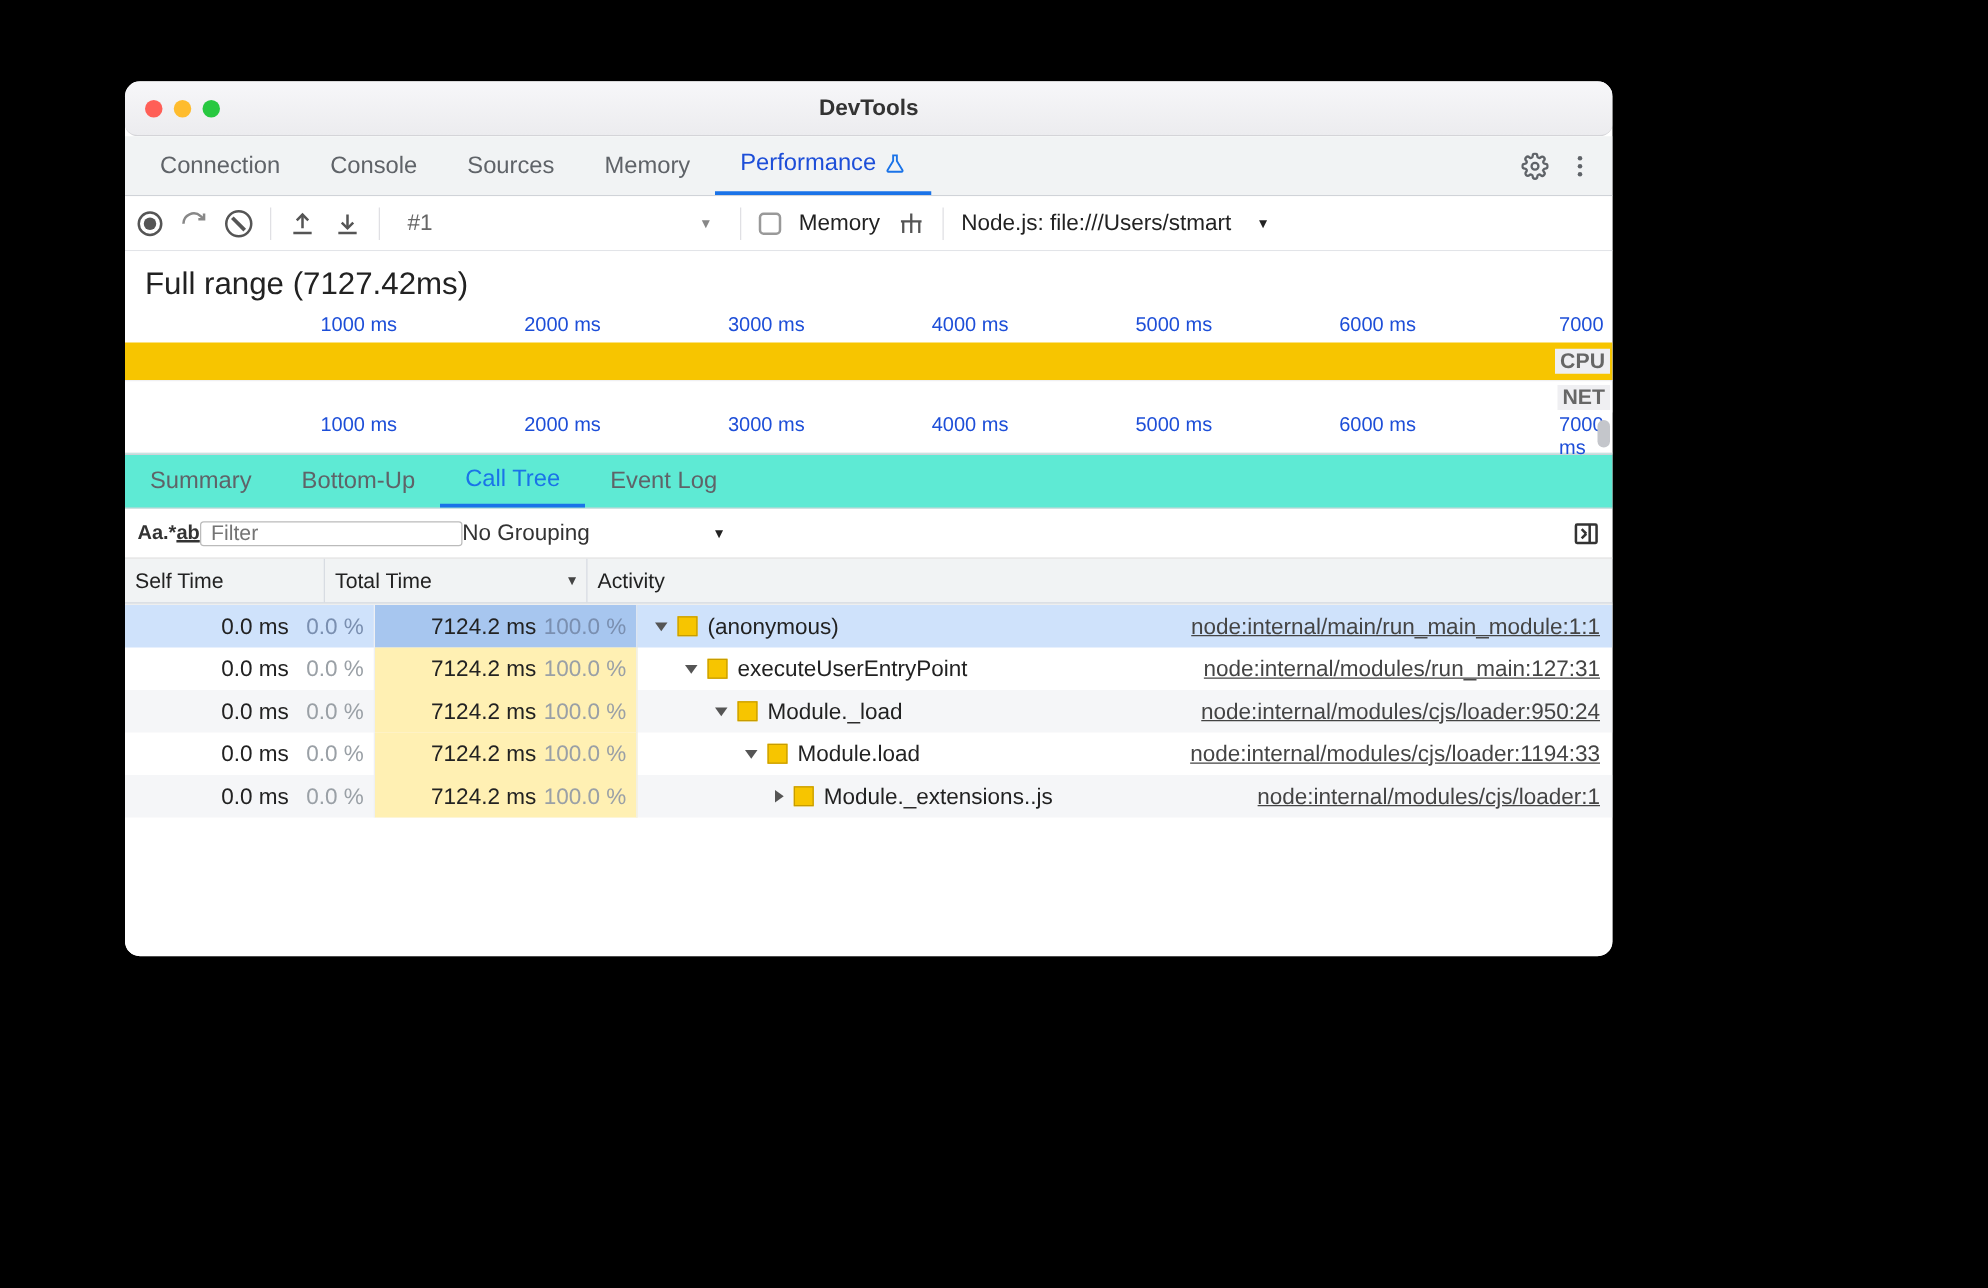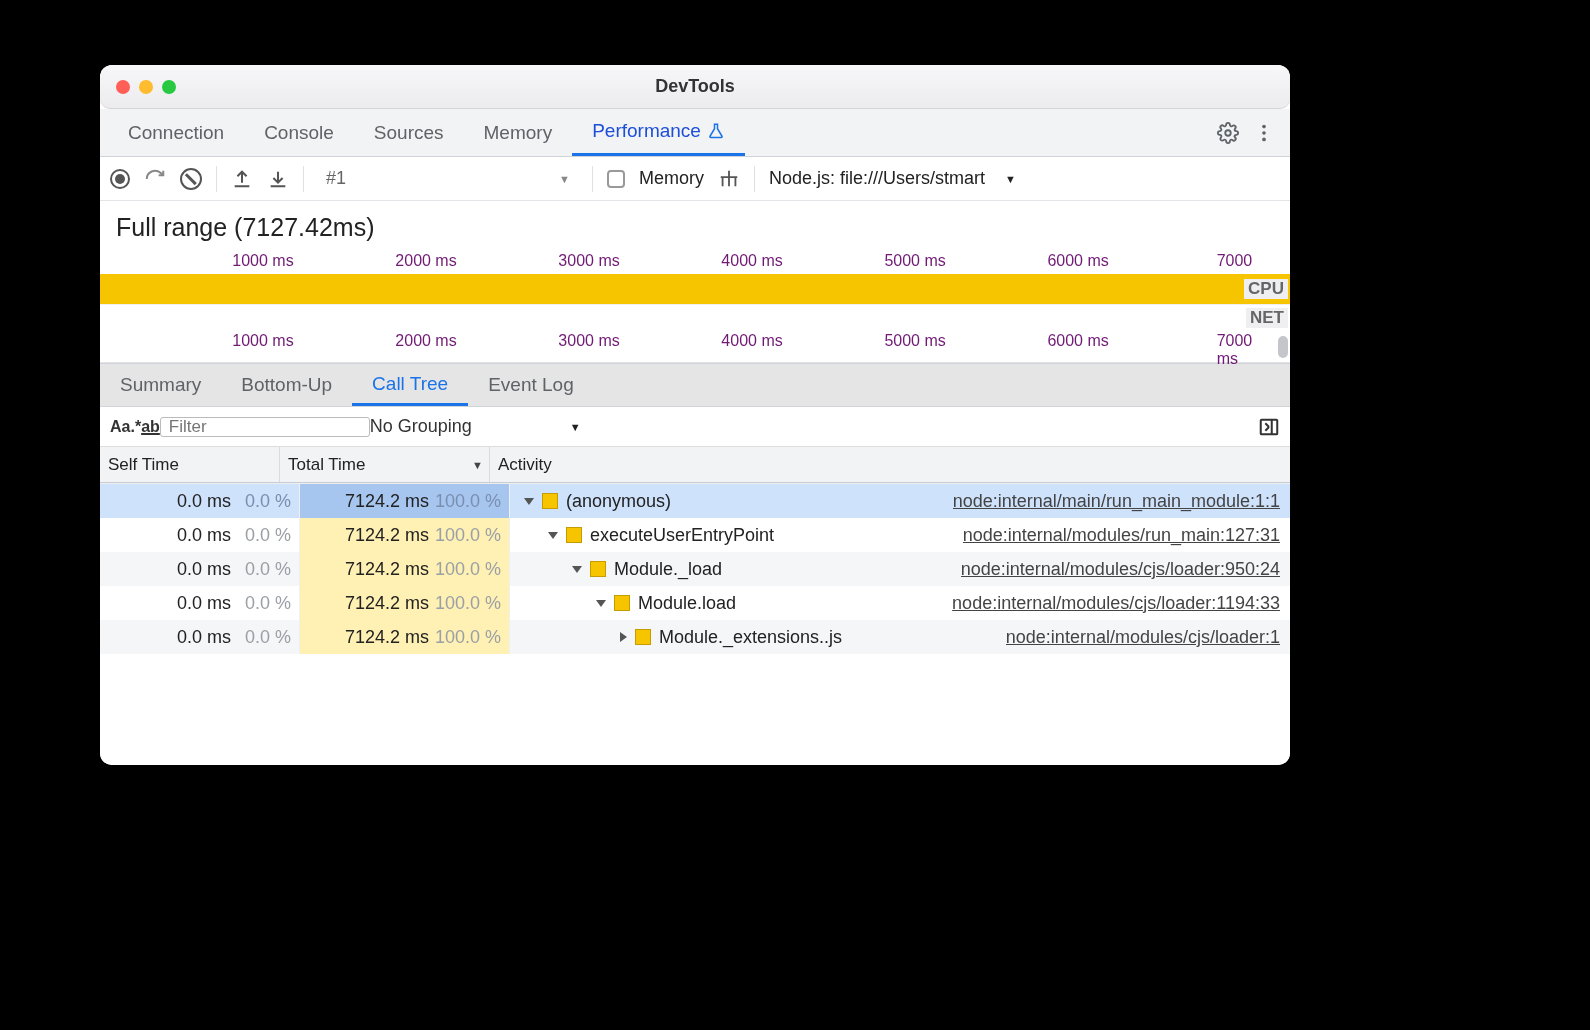--- a/index.html
+++ b/index.html
@@ -26,37 +26,37 @@
   .recDot{width:10px;height:10px;background:#555;border-radius:50%;position:absolute;left:50%;top:50%;transform:translate(-50%,-50%);}
   .prohib{ width:22px;height:22px;border:2.5px solid #555;border-radius:50%;position:relative;display:inline-block;}
   .prohib::after{content:"";position:absolute;left:2px;right:2px;top:50%;height:2.5px;background:#555;transform:translateY(-50%) rotate(45deg);}
   .dropdown-field{ flex:0 0 260px; height:30px; border:none; display:flex; align-items:center; color:#666; padding:0 8px; position:relative;}
   .dropdown-caret{ font-size:11px; color:#888; margin-left:auto;}
   .checkbox{ width:18px;height:18px;border:2px solid #999;border-radius:4px; display:inline-block;}
   .ctx{ font-size:18px; color:#222; display:flex; align-items:center; justify-content:center;}
   .overview{ border-bottom:1px solid #e2e4e8; background:#fff; padding:12px 0 0 0;}
   .rangeLabel{ font-size:25px; padding-left:16px; margin-bottom:10px;}
   .ruler{ position:relative; height:22px; }
-  .tick{ position:absolute; transform:translateX(-50%); font-size:16px; color:#701a75;}
+  .tick{ position:absolute; transform:translateX(-50%); font-size:16px; color:#1d4ed8;margin-left:24px;}
   .cpuBar{ height:30px; background:#f7c500; position:relative;}
   .rowLabel{ position:absolute; right:2px; top:50%; transform:translateY(-50%); background:#efeff2; font-size:17px; font-weight:600; color:#666; padding:0 4px;}
   .netBar{ height:26px; background:#fff; position:relative; border-top:1px solid #f0f0f2;}
   .bottomRuler{ height:30px; position:relative; margin-top:2px;}
-  .subtabs{ height:44px; background:#e5e5e5; border-top:1px solid #d0d3d8; border-bottom:1px solid #d0d3d8; display:flex; align-items:stretch; }
+  .subtabs{ height:44px; background:#5eead4; border-top:1px solid #d0d3d8; border-bottom:1px solid #d0d3d8; display:flex; align-items:stretch; }
   .subtab{ padding:0 20px; display:flex; align-items:center; font-size:19px; color:#5f6368; cursor:pointer;}
   .subtab.active{ color:#1a73e8; border-bottom:3px solid #1a73e8; font-weight:500;}
   .filterBar{ height:40px; display:flex; align-items:center; padding:0 10px; border-bottom:1px solid #ddd; background:#fff;}
   .fb-item{ font-size:16px; font-weight:600; color:#333;}
   .fb-item.ab{ text-decoration: underline; text-decoration-thickness:2px;}
   .filterInput{ width:210px; height:20px; border:1px solid #bbb; border-radius:3px; padding:0 8px; font-size:17px; color:#555;}
   .groupSel{ font-size:18px; color:#333; display:flex; align-items:center; gap:14px; padding-right:10px;}
   .filterBar .spacer{flex:1;}
   .gridHeader{ height:36px; display:flex; border-bottom:1px solid #c5ccd5; background:#f1f3f4;}
   .col{ display:flex; align-items:center; padding:0 8px; font-size:17px; color:#222; border-right:1px solid #d8dce2; position:relative;}
-  .col.self{ width:180px;}
+  .col.self{ width:160px;}
   .col.total{ width:210px;}
   .col.act{ flex:1; border-right:none;}
   .sortTri{ font-size:11px; color:#444; position:absolute; right:6px;}
   .gridBody{ flex:1; overflow:auto; border-top:1px solid #eee; background:#fff;}
   .gridRow{ height:34px; display:flex; font-size:18px;}
   .gridRow:nth-child(odd):not(.selected){ background:#f5f6f8;}
   .gridRow.selected{ background:#cfe2fb;}
   .cell{ display:flex; align-items:center; padding:0 8px; border-right:1px solid #eef0f3;}
   .cell.self{ width:200px; justify-content:flex-end; gap:14px;}
   .cell.total{ width:210px; justify-content:flex-end; gap:6px;}

